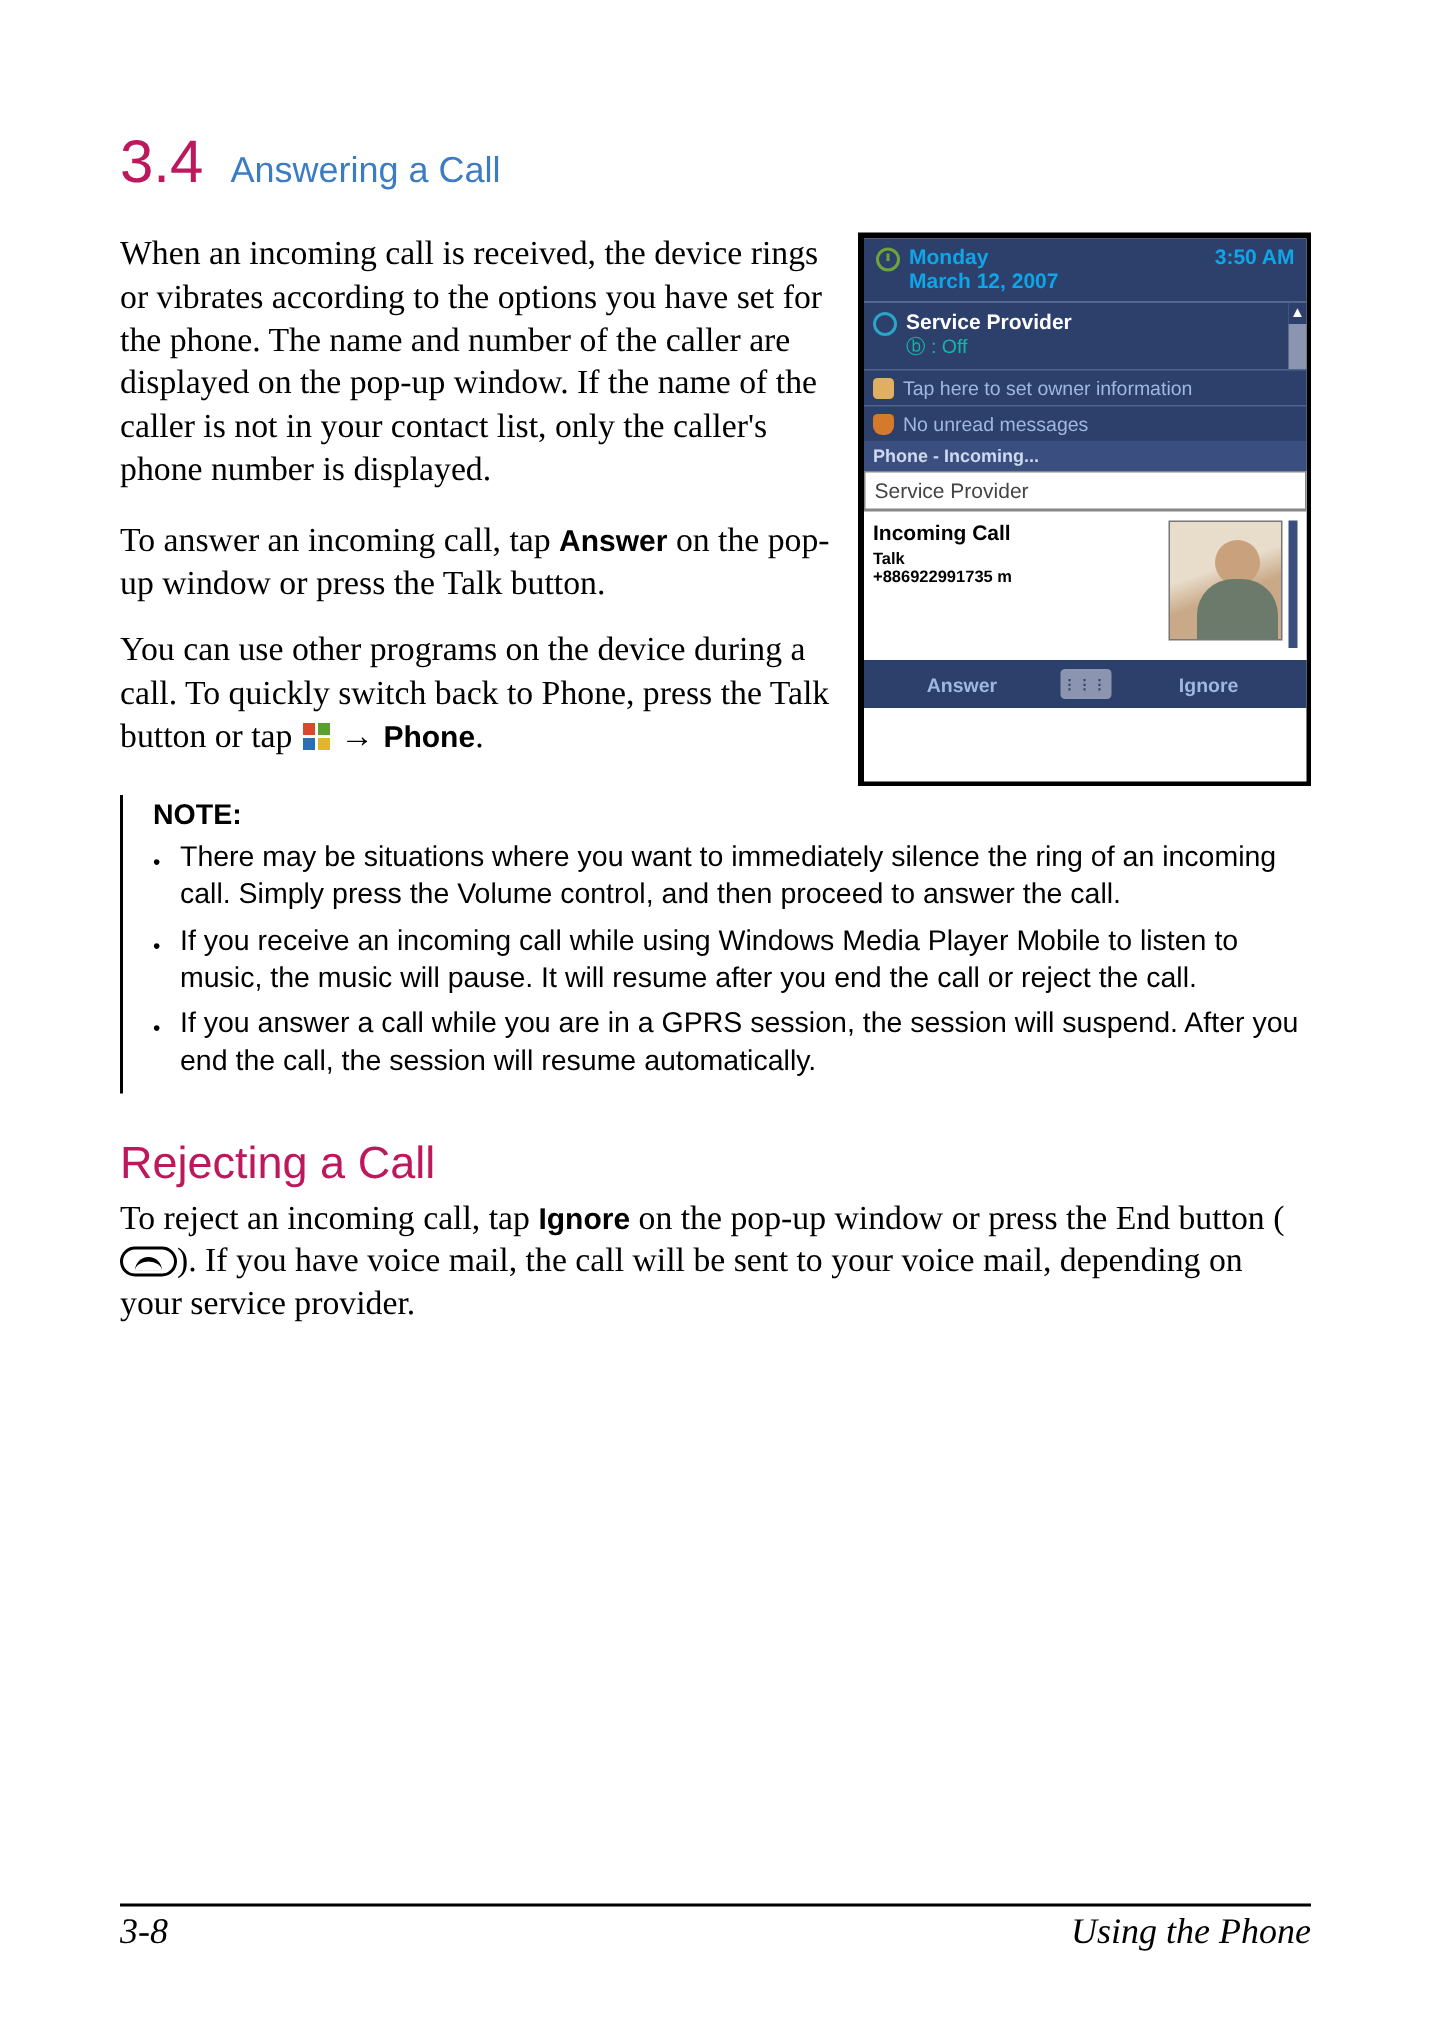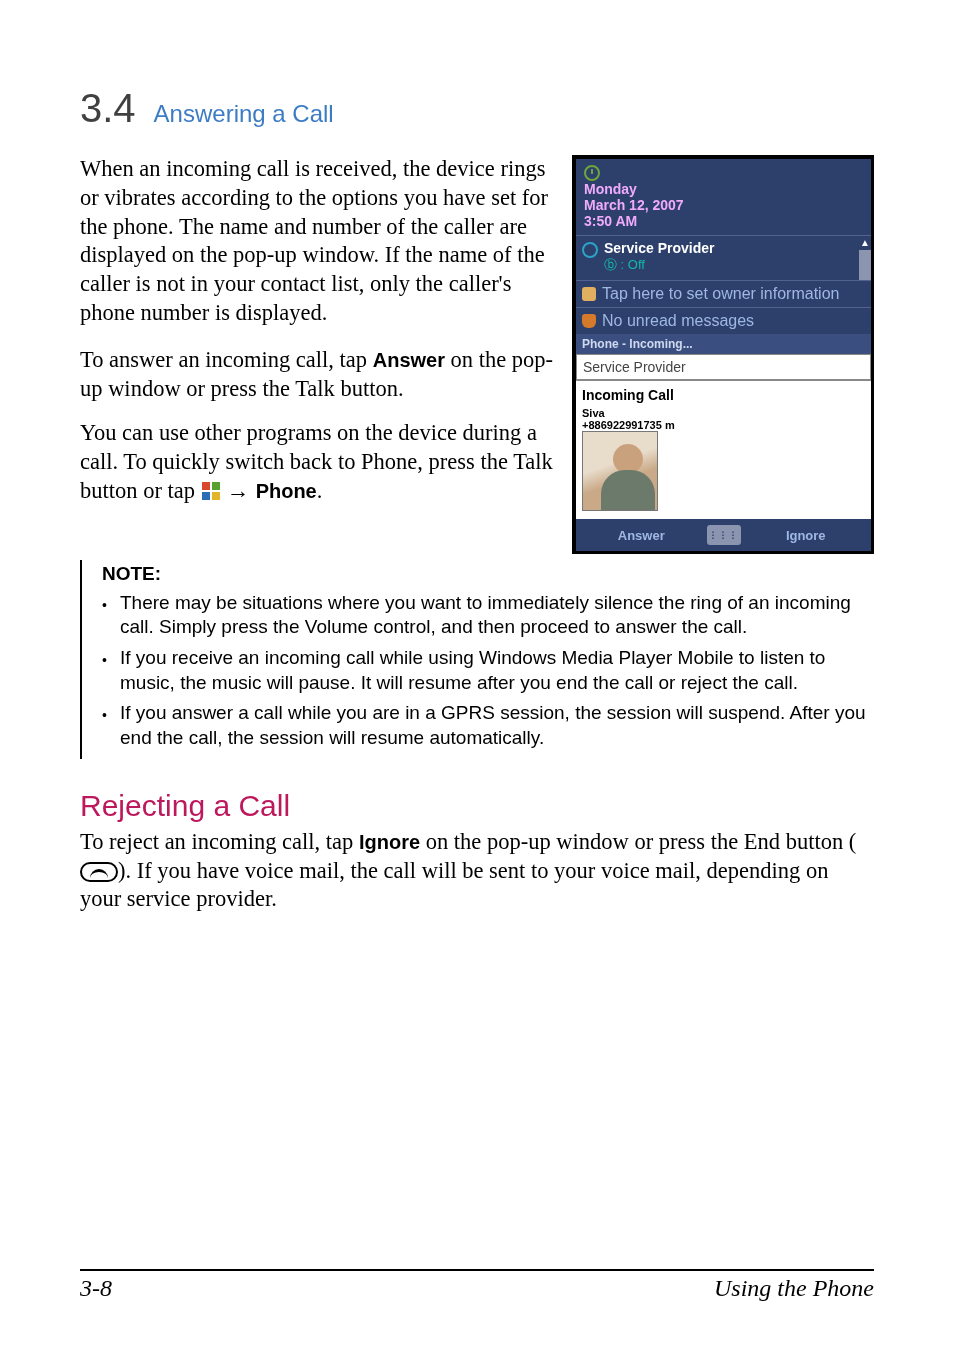--- a/index.html
+++ b/index.html
@@ -14,21 +14,21 @@
   .page {
     padding: 86px 80px 40px 80px;
     position: relative;
     height: 100%;
   }
   .heading {
     font-family: Arial, Helvetica, sans-serif;
     margin-bottom: 24px;
   }
   .heading .num {
-    color: #404040;
+    color: #be185d;
     font-size: 40px;
     font-weight: normal;
     letter-spacing: 0px;
   }
   .heading .title {
     color: #3c7cc5;
     font-size: 24px;
     font-weight: normal;
     margin-left: 18px;
   }
@@ -90,26 +90,25 @@
     font-weight: bold;
     gap: 6px;
   }
   .win-icon {
     width: 20px; height: 20px;
   }
   .tb-spacer { flex: 1; }
   .tb-glyph { font-size: 13px; margin-left: 4px; }
   .datebar {
     background: #2d3f6b;
-    color: #f0abfc;
+    color: #0ea5e9;
     display: flex;
     padding: 4px 8px 6px 8px;
     font-weight: bold;
     font-size: 14px;
-    flex-direction: column;
   }
   .datebar .left { flex: 1; }
   .datebar .left .l1 { display: block; }
   .datebar .left .l2 { display: block; }
   .datebar .time { font-weight: bold; }
   .datebar .clk {
     width: 16px; height: 16px;
     border: 2px solid #6da53a;
     border-radius: 50%;
     margin-right: 6px;
@@ -137,21 +136,21 @@
   .spbar .sub { display:block; font-weight: normal; font-size: 13px; color:#14b8a6; }
   .spbar .scroll {
     width: 12px; background:#8c95b0; align-self: stretch; margin:-4px -6px -6px 4px;
     display:flex; flex-direction:column;
   }
   .spbar .scroll .up { height:14px; background:#2d3f6b; color:#fff; text-align:center; font-size:10px; line-height:14px; }
   .linkbar {
     background: #2d3f6b;
     color: #9fb8e3;
     padding: 4px 6px 4px 6px;
-    font-size: 16px;
+    font-size: 13px;
     display:flex;
     align-items:center;
     gap:6px;
     border-top: 1px solid #51628e;
   }
   .linkbar .li-icon { width:14px; height:14px; background:#e0b060; border-radius:3px; }
   .linkbar2 .li-icon { background:#d47a2a; border-radius:3px 3px 6px 6px; }
   .phone-inc {
     background: #3a4f80;
     color: #cfd9ef;
@@ -166,21 +165,20 @@
     margin: 0;
     padding: 4px 6px;
     font-size: 14px;
   }
   .inc-block {
     background:#fff;
     padding: 6px 6px 8px 6px;
     display:flex;
     border-top:1px solid #888;
     min-height: 100px;
-    flex-direction: column;
   }
   .inc-text { flex:1; font-size: 12px; }
   .inc-text .h { font-weight: bold; font-size: 14px; margin-bottom: 4px; }
   .inc-text .nm { font-weight: bold; font-size: 11px; }
   .inc-text .num { font-weight: bold; font-size: 11px; }
   .photo {
     width: 76px; height: 80px;
     background: linear-gradient(160deg, #e8dccb 40%, #c9a987 60%);
     border: 1px solid #777;
     position: relative;
@@ -317,21 +315,21 @@
       </div>
       <div class="linkbar linkbar2">
         <span class="li-icon"></span>
         <span>No unread messages</span>
       </div>
       <div class="phone-inc">Phone - Incoming...</div>
       <div class="sp-white">Service Provider</div>
       <div class="inc-block">
         <div class="inc-text">
           <div class="h">Incoming Call</div>
-          <div class="nm">Siva</div>
+          <div class="nm">Talk</div>
           <div class="num">+886922991735 m</div>
         </div>
         <div class="photo"></div>
         <div class="side-scroll"></div>
       </div>
       <div class="softbar">
         <span class="sk">Answer</span>
         <span class="kb">
             <span class="dots">⋮⋮⋮</span>
           </span>

